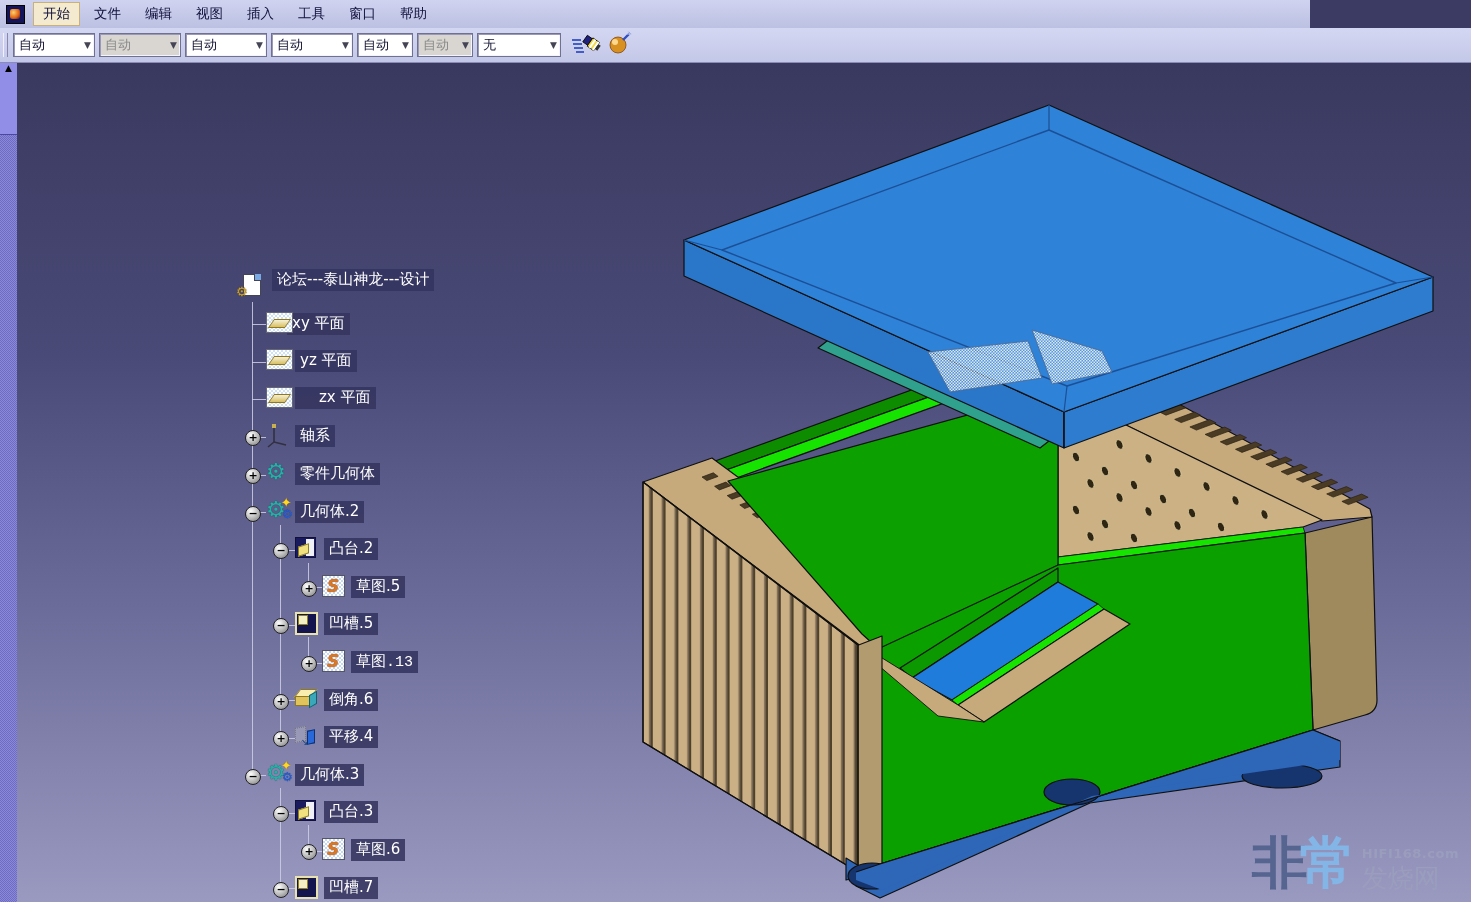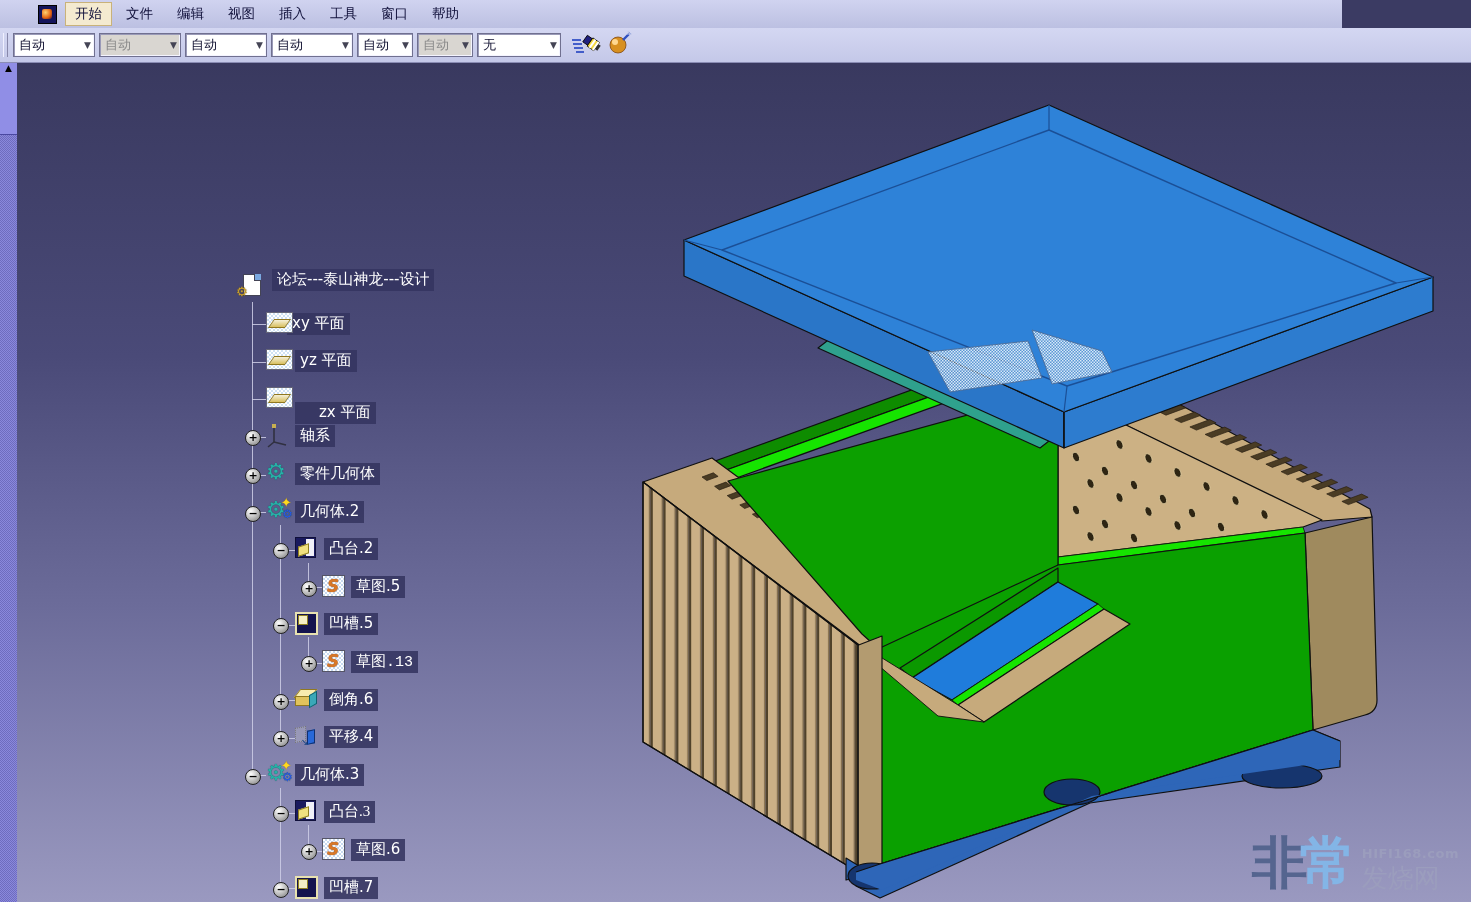--- a/index.html
+++ b/index.html
@@ -1,21 +1,21 @@
 <!DOCTYPE html>
 <html><head>
 <meta charset="utf-8">
 <style>
   html,body{margin:0;padding:0;}
   body{width:1471px;height:902px;overflow:hidden;position:relative;
        font-family:"DejaVu Sans","Liberation Sans",sans-serif;background:#3b3b63;}
   
   #menubar{position:absolute;left:0;top:0;width:1310px;height:28px;
     background:linear-gradient(#d0d3f0,#bcc0e2);display:flex;align-items:center;
-    border-bottom:1px solid #9a9cc2;z-index:30;padding-left:32px;}
+    border-bottom:1px solid #9a9cc2;z-index:30;}
   #applogo{width:17px;height:17px;margin:0 8px 0 6px;background:#14145a;border:1px solid #000;
     position:relative;}
   #applogo::after{content:"";position:absolute;left:3px;top:3px;width:10px;height:10px;
     background:radial-gradient(circle at 35% 35%, #ffd070, #e06010 60%, #301040);border-radius:2px;}
   .menu-item{font-size:13.5px;color:#10103a;padding:3px 10px;margin-right:4px;white-space:nowrap;cursor:default;}
   .menu-item.active{background:#f4ead0;border:1px solid #c9b27a;padding:2px 9px;}
   
   #toolbar{position:absolute;left:0;top:28px;width:1471px;height:34px;
     background:linear-gradient(#d4d7f2,#c4c8e8);border-bottom:1px solid #8a8cb4;
     display:flex;align-items:center;z-index:30;}
@@ -329,21 +329,21 @@
           <div class="sq"></div>
         </div>
       </div>
       <div class="trow-label" style="left: 295px; top: 350.2px;">yz 平面</div>
       <div class="tline" style="left: 252px; top: 399.3px; width: 14px; height: 1px;"></div>
       <div class="ticon" style="left: 266px; top: 386.8px;">
         <div class="ic-plane">
           <div class="sq"></div>
         </div>
       </div>
-      <div class="trow-label" style="left: 295px; top: 402px; padding-left: 24px;">zx 平面</div>
+      <div class="trow-label" style="left: 295px; top: 387px; padding-left: 24px;">zx 平面</div>
       <div class="tline" style="left: 252px; top: 436.9px; width: 14px; height: 1px;"></div>
       <div class="ticon" style="left: 266px; top: 424.4px;"><svg width="22" height="24" viewBox="0 0 22 24">
           <g stroke="#303040" stroke-width="1.6" fill="none">
             <line x1="8" y1="2" x2="8" y2="18"></line>
             <line x1="8" y1="18" x2="20" y2="21"></line>
             <line x1="8" y1="18" x2="2" y2="23"></line>
           </g>
           <rect x="6" y="0" width="4" height="4" fill="#c8b050"></rect>
         </svg></div>
       <div class="trow-label" style="left: 295px; top: 425.4px;">轴系</div>
@@ -419,21 +419,21 @@
       </div>
       <div class="trow-label" style="left: 295px; top: 763.8px;">几何体.3</div>
       <div class="expander" style="left: 245px; top: 768.8px;">−</div>
       <div class="tline" style="left: 280px; top: 812.9px; width: 15px; height: 1px;"></div>
       <div class="ticon" style="left: 295px; top: 800.4px;">
         <div class="ic-pad">
           <div class="w"></div>
           <div class="y"></div>
         </div>
       </div>
-      <div class="trow-label" style="left: 324px; top: 801.4px; font-family: Liberation Serif, serif;">凸台.3</div>
+      <div class="trow-label" style="left: 324px; top: 801.4px;">凸台.3</div>
       <div class="expander" style="left: 273px; top: 806.4px;">−</div>
       <div class="tline" style="left: 308px; top: 850.5px; width: 14px; height: 1px;"></div>
       <div class="ticon" style="left: 322px; top: 838px;">
         <div class="ic-sketch">
           <span class="s">S</span>
         </div>
       </div>
       <div class="trow-label" style="left: 351px; top: 839px;">草图.6</div>
       <div class="expander" style="left: 301px; top: 844px;">+</div>
       <div class="tline" style="left: 280px; top: 888.1px; width: 15px; height: 1px;"></div>

